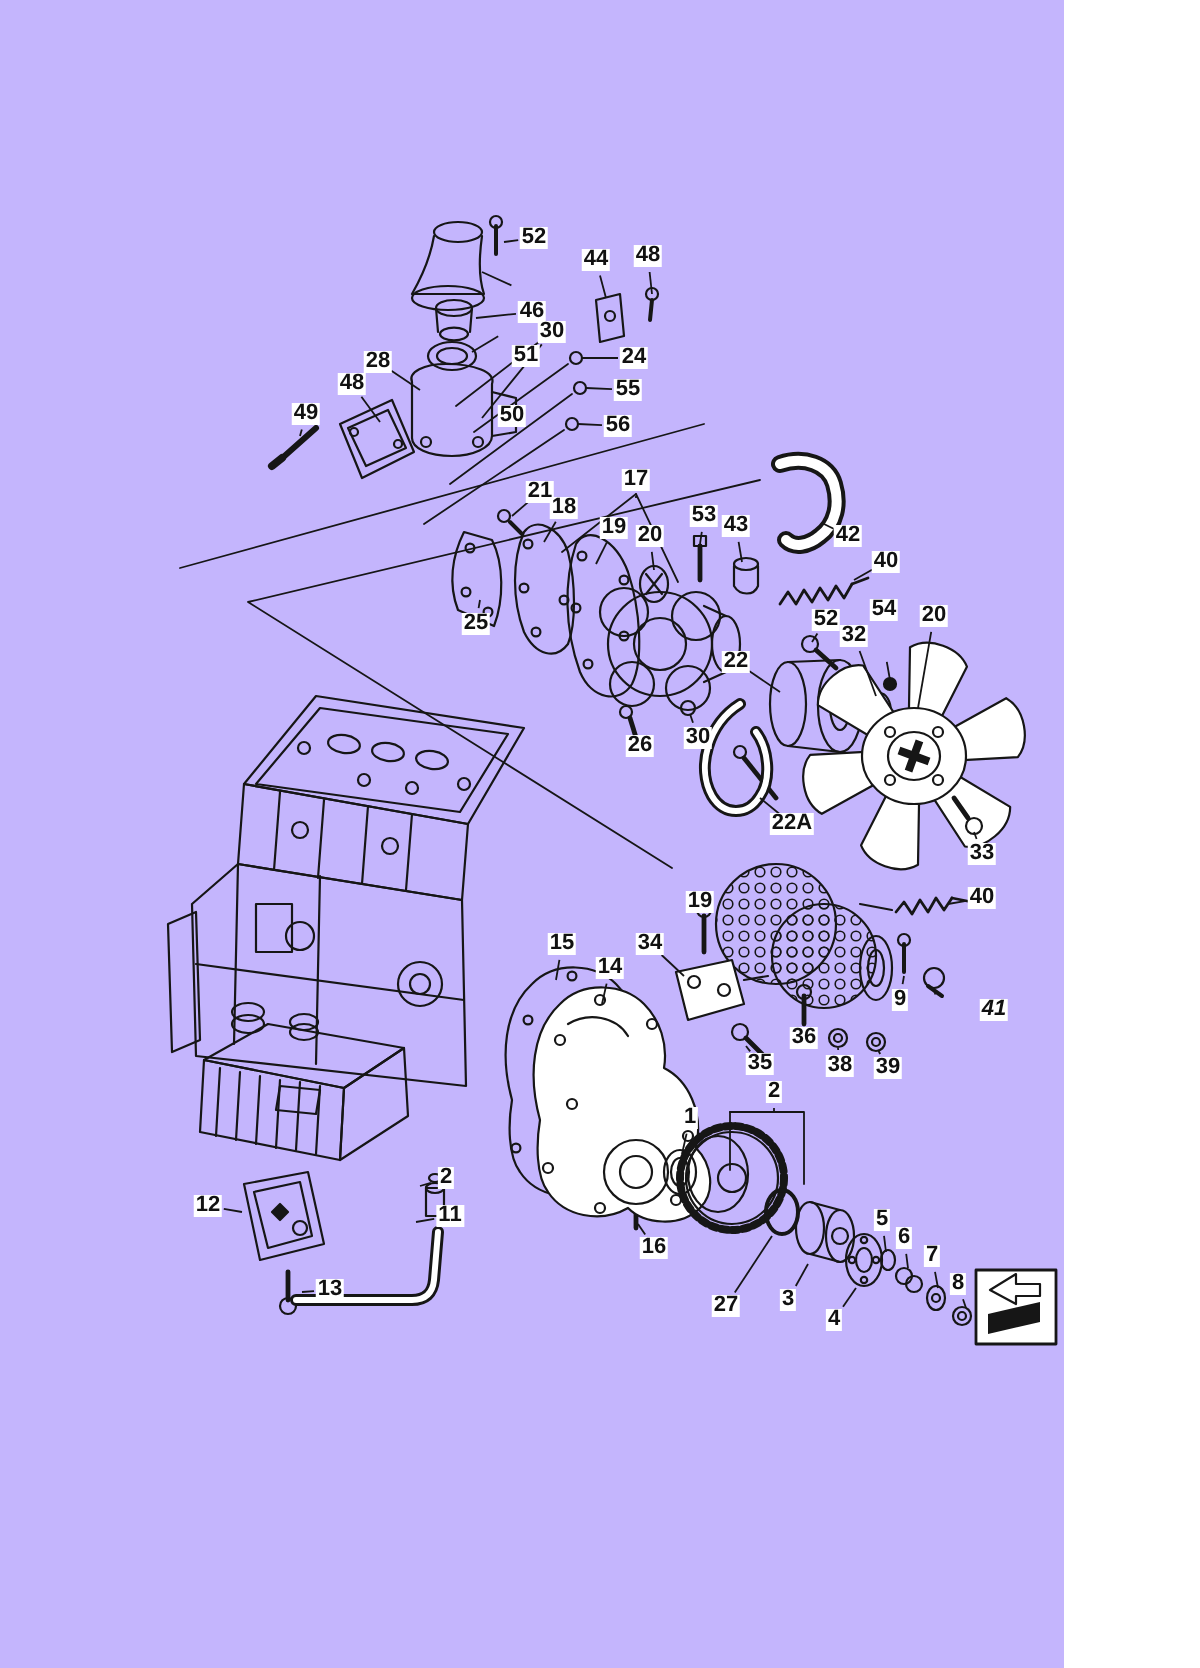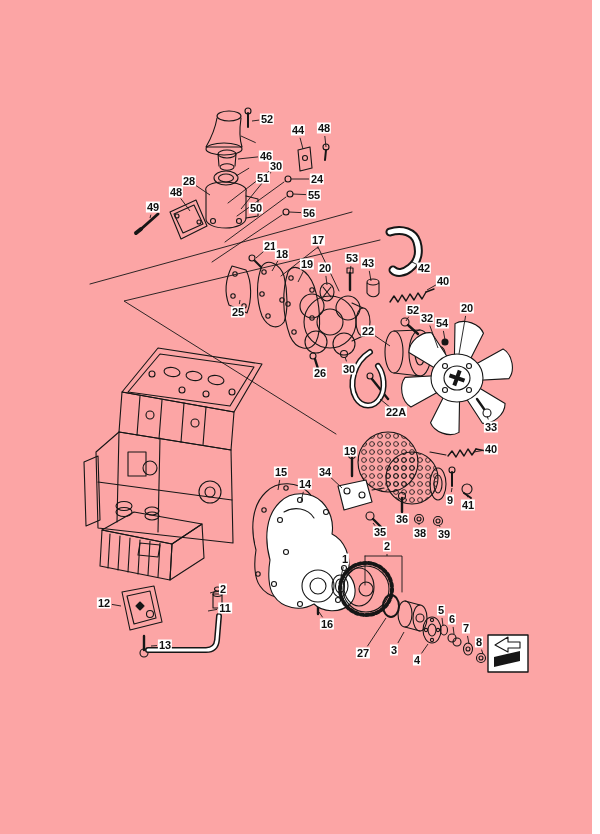--- a/index.html
+++ b/index.html
@@ -1,16 +1,16 @@
 <!DOCTYPE html>
 <html><head>
 <meta charset="utf-8">
 <style>
   html,body{margin:0;padding:0;background:#ffffff;}
-  #page{position:relative;width:592px;height:834px;background:#fca5a5;overflow:hidden;
+  #page{position:relative;width:532px;height:834px;background:#c4b5fd;overflow:hidden;
         font-family:"Liberation Sans",sans-serif;}
   #art-layer,#leader-svg{position:absolute;left:0;top:0;}
   #art-layer path,#art-layer polyline,#art-layer line,#art-layer circle,
   #art-layer ellipse,#art-layer polygon,#art-layer rect{vector-effect:non-scaling-stroke;}
   #leader-svg line{stroke:#161616;stroke-width:0.9;}
   #callout-layer{position:absolute;left:0;top:0;width:600px;height:834px;}
   .callout{position:absolute;transform:translate(-50%,-50%);
            font:bold 11px "Liberation Sans",sans-serif;color:#111;
            background:#ffffff;padding:0 1px;line-height:11px;white-space:nowrap;}
   #footer-brand{position:absolute;left:0;right:0;top:762px;text-align:center;
@@ -392,31 +392,31 @@
       <div class="callout" style="left: 282px; top: 254px;">18</div>
       <div class="callout" style="left: 307px; top: 264px;">19</div>
       <div class="callout" style="left: 325px; top: 268px;">20</div>
       <div class="callout" style="left: 352px; top: 258px;">53</div>
       <div class="callout" style="left: 368px; top: 263px;">43</div>
       <div class="callout" style="left: 424px; top: 268px;">42</div>
       <div class="callout" style="left: 238px; top: 312px;">25</div>
       <div class="callout" style="left: 443px; top: 281px;">40</div>
       <div class="callout" style="left: 413px; top: 310px;">52</div>
       <div class="callout" style="left: 427px; top: 318px;">32</div>
-      <div class="callout" style="left: 442px; top: 323px;">54</div>
+      <div class="callout" style="left: 442px; top: 305px;">54</div>
       <div class="callout" style="left: 467px; top: 308px;">20</div>
       <div class="callout" style="left: 368px; top: 331px;">22</div>
       <div class="callout" style="left: 396px; top: 412px;">22A</div>
       <div class="callout" style="left: 491px; top: 427px;">33</div>
       <div class="callout" style="left: 320px; top: 373px;">26</div>
       <div class="callout" style="left: 349px; top: 369px;">30</div>
       <div class="callout" style="left: 350px; top: 451px;">19</div>
       <div class="callout" style="left: 491px; top: 449px;">40</div>
       <div class="callout" style="left: 450px; top: 500px;">9</div>
-      <div class="callout" style="left: 468px; top: 505px;">41</div>
+      <div class="callout" style="left: 497px; top: 505px; font-style: italic;">41</div>
       <div class="callout" style="left: 325px; top: 472px;">34</div>
       <div class="callout" style="left: 380px; top: 532px;">35</div>
       <div class="callout" style="left: 402px; top: 519px;">36</div>
       <div class="callout" style="left: 420px; top: 533px;">38</div>
       <div class="callout" style="left: 444px; top: 534px;">39</div>
       <div class="callout" style="left: 281px; top: 472px;">15</div>
       <div class="callout" style="left: 305px; top: 484px;">14</div>
       <div class="callout" style="left: 387px; top: 546px;">2</div>
       <div class="callout" style="left: 345px; top: 559px;">1</div>
       <div class="callout" style="left: 104px; top: 603px;">12</div>

